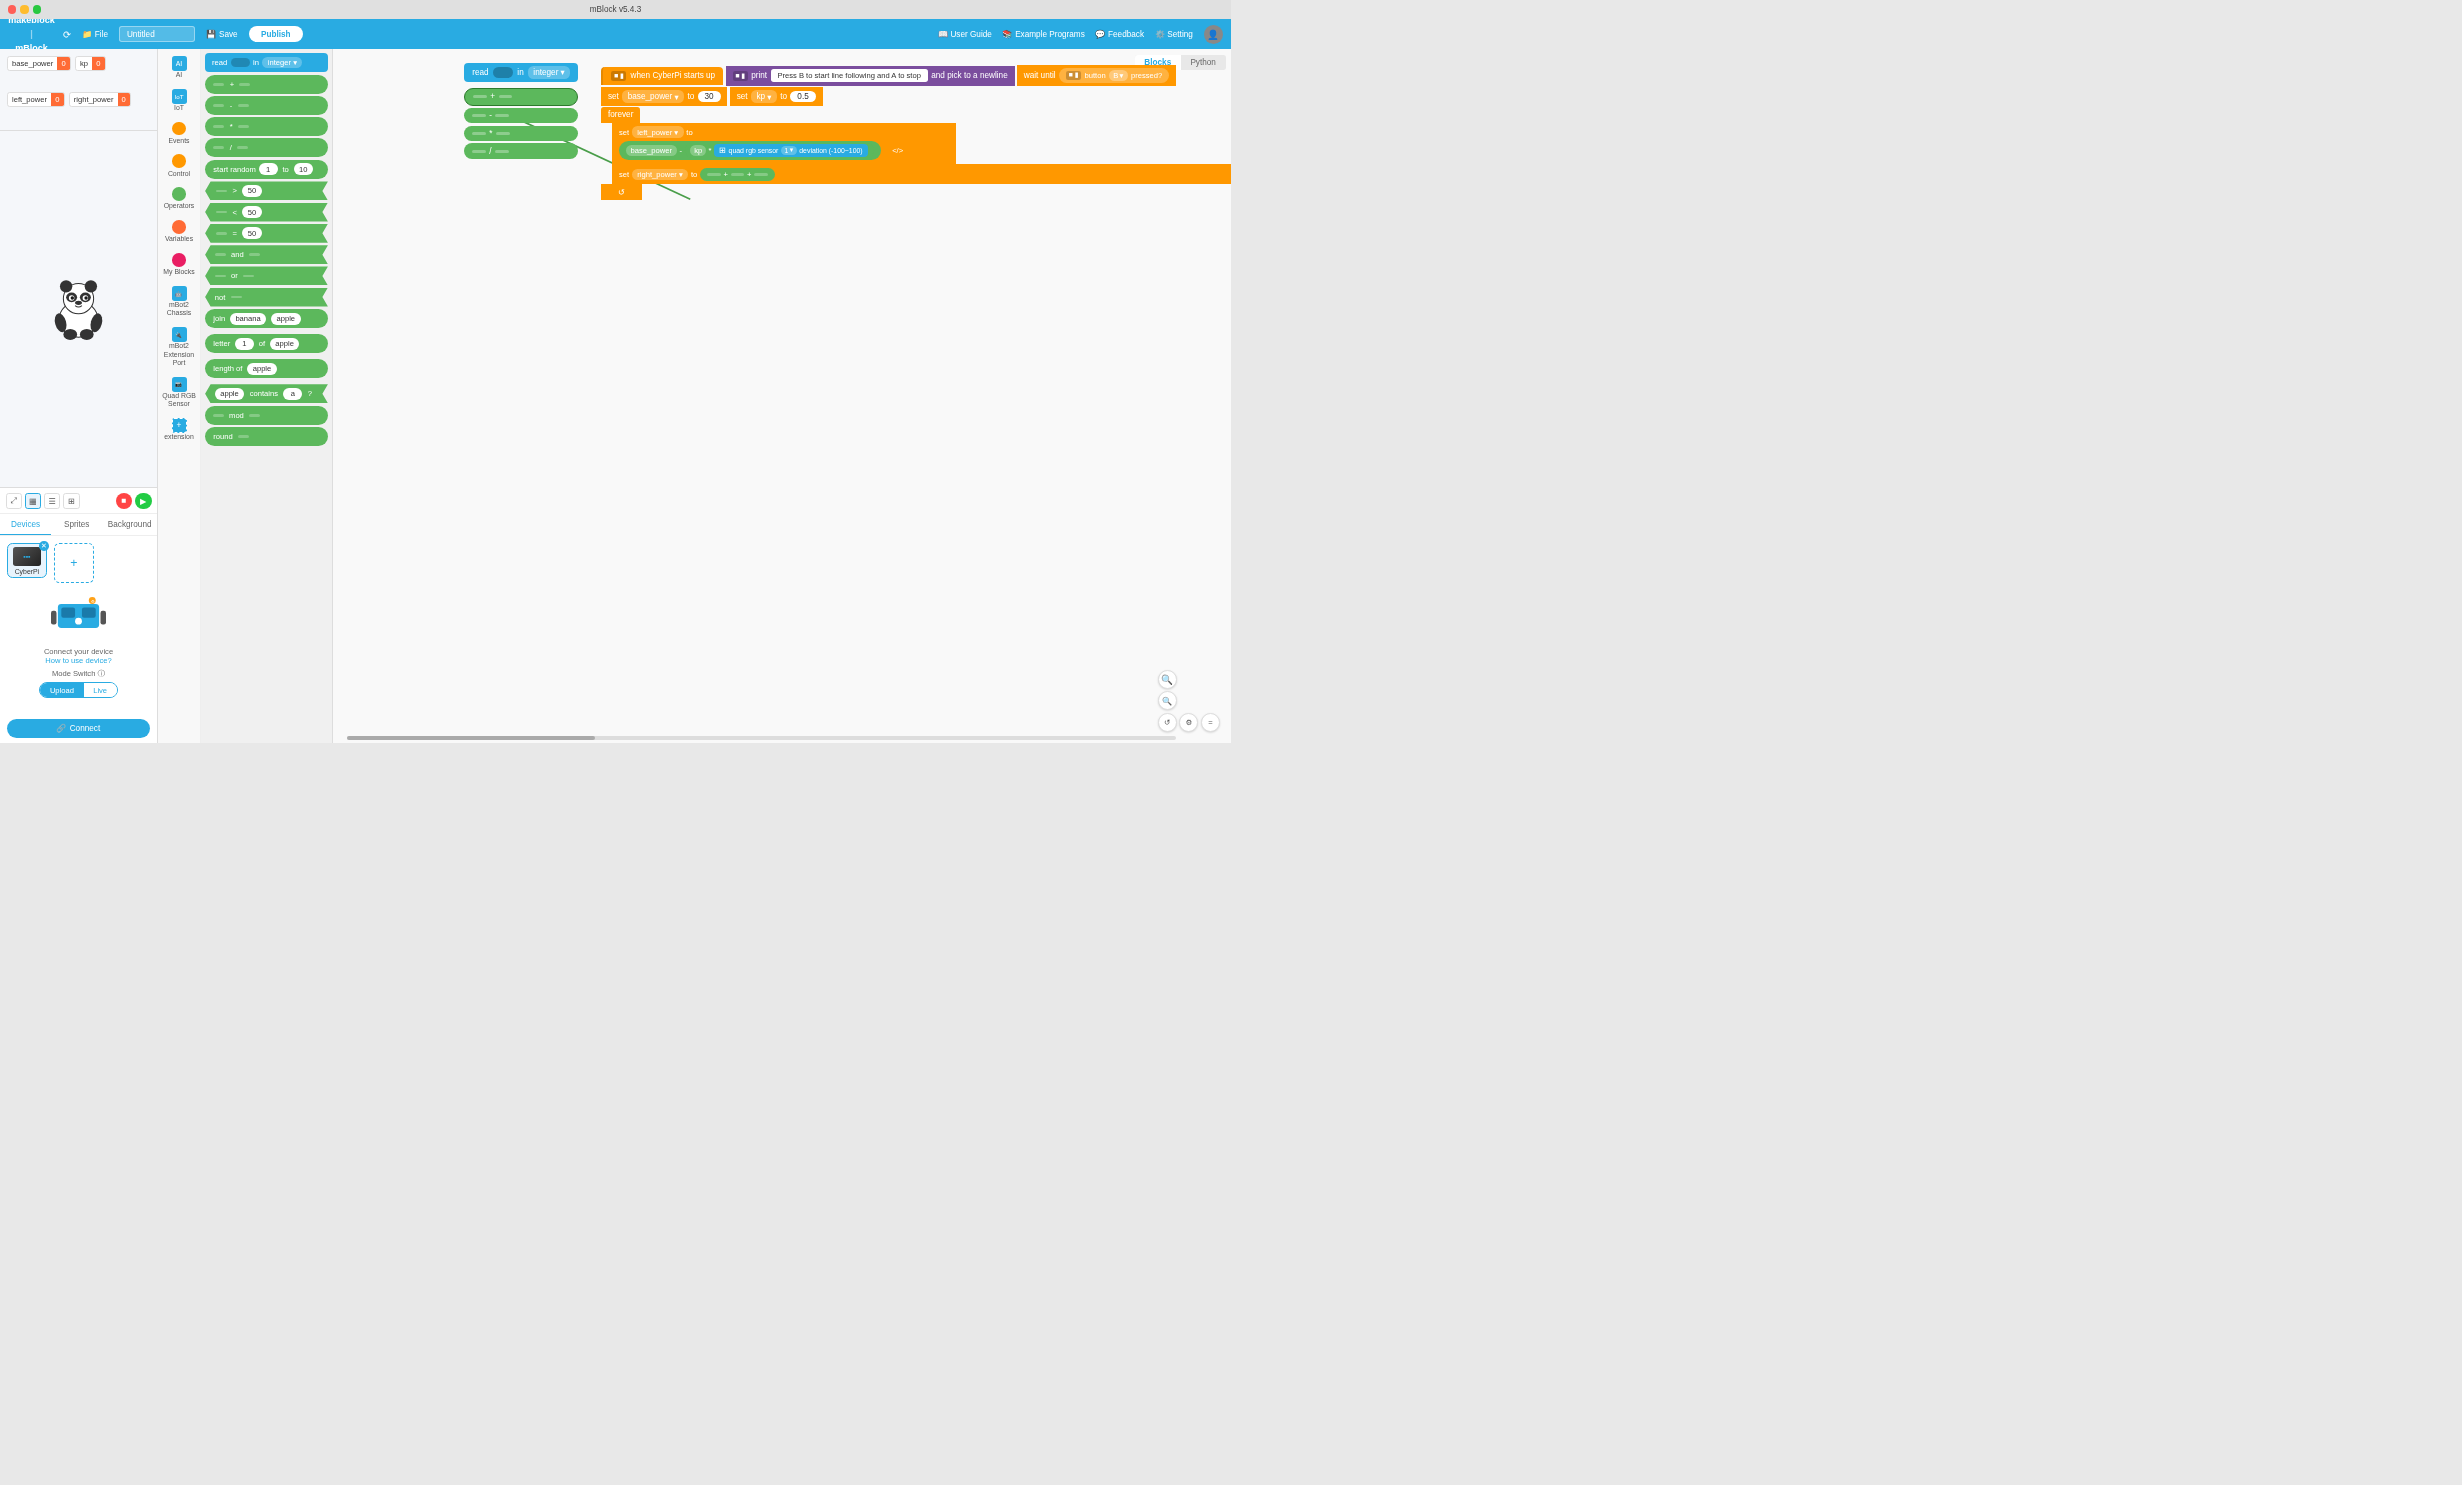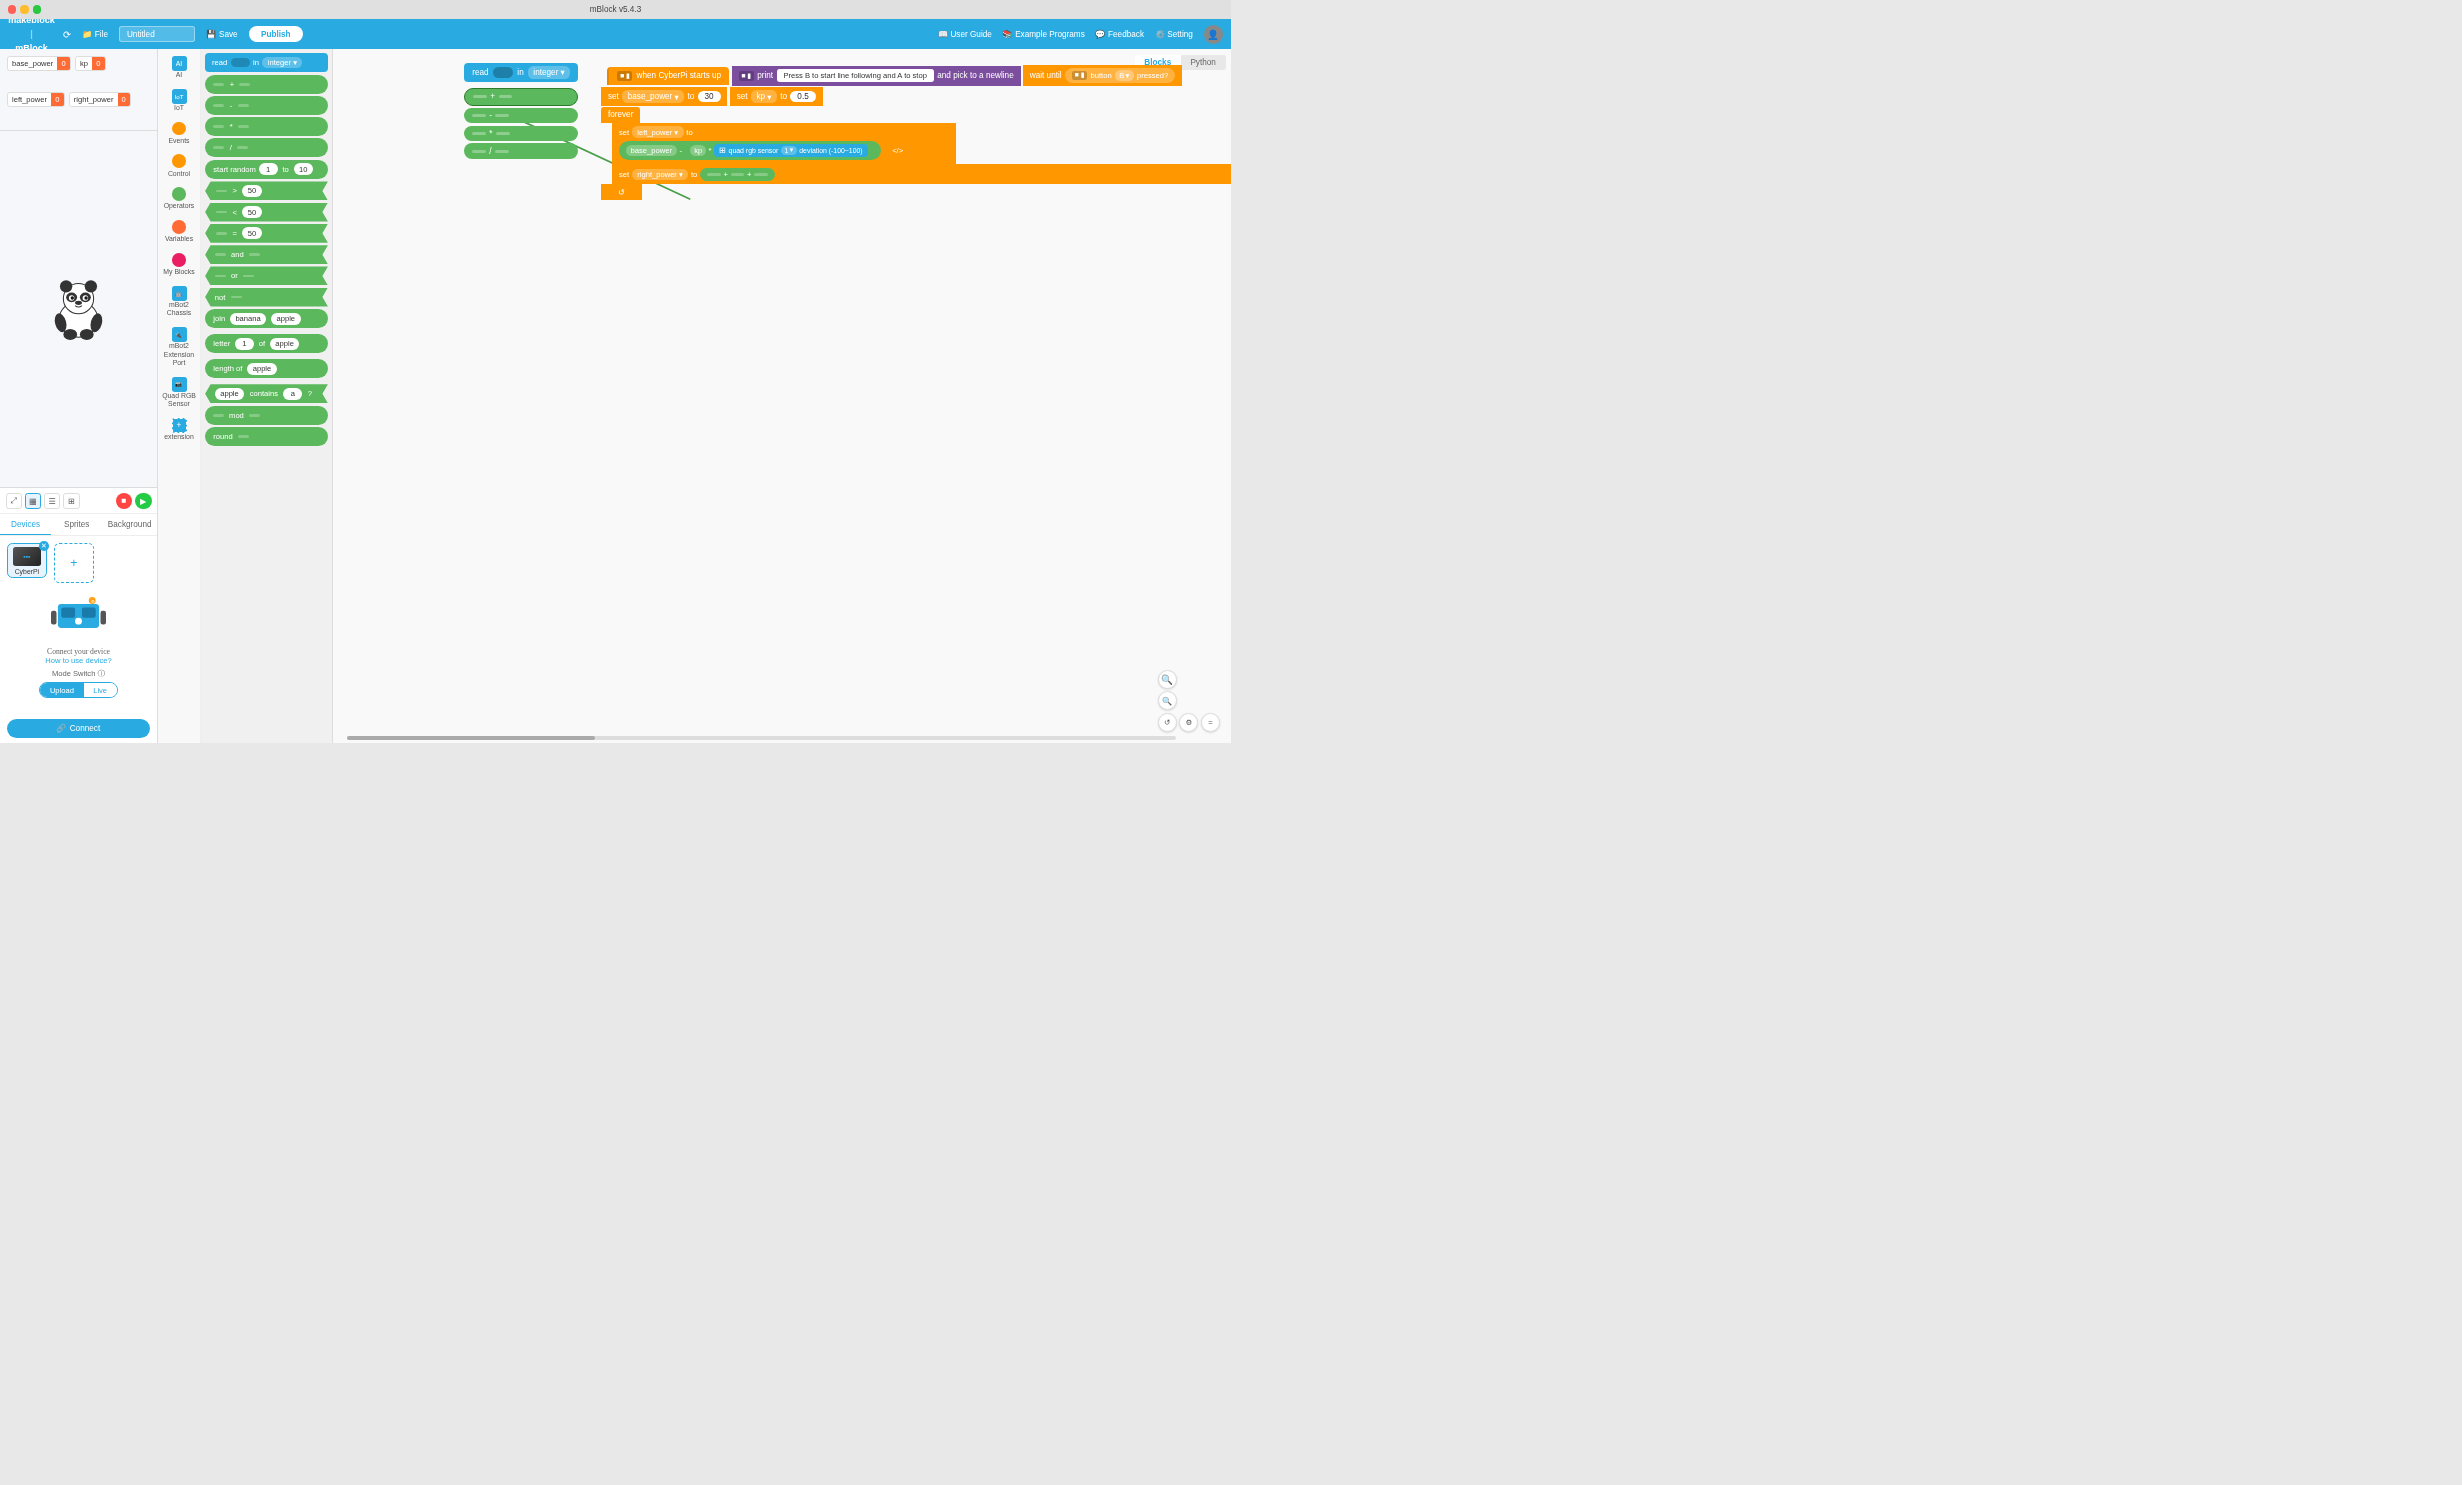--- a/index.html
+++ b/index.html
@@ -244,21 +244,21 @@
       color: #29abe2;
       font-size: 13.7px;
       cursor: pointer;
       display: flex; align-items: center; justify-content: center;
     }
 
     .connect-area {
       padding: 5.5px 6.9px;
       text-align: center;
     }
-    .connect-text { font-size: 7.6px; color: #666; font-family: Liberation Serif, serif; }
+    .connect-text { font-size: 7.6px; color: #666; }
     .connect-link { font-size: 7.6px; color: #29abe2; cursor: pointer; }
     .mode-switch-label { font-size: 7.6px; color: #666; margin: 4.1px 0 2.7px; }
     .mode-btns { display: flex; gap: 0; border-radius: 13.7px; overflow: hidden; border: 0.7px solid #29abe2; width: fit-content; margin: 0 auto 21px; }
     .mode-btn { padding: 2.7px 9.6px; font-size: 7.6px; cursor: pointer; border: none; }
     .mode-btn.active { background: #29abe2; color: white; }
     .mode-btn:not(.active) { background: white; color: #29abe2; }
     .big-connect-btn {
       background: #29abe2;
       color: white;
       border: none;
@@ -836,21 +836,21 @@
           <span>/</span>
           <span style="background:rgba(255,255,255,0.3);border-radius:6.9px;padding:1.4px 6.9px;"></span>
         </div>
       </div>
 
     </div>
 
     <div class="canvas-block-group" style="left: 268px; top: 15px;">
 
       
-      <div style="display:inline-flex;align-items:center;background:#ff9800;border-radius:4.1px 4.1px 0 0;padding:4.1px 8.2px;gap:4.1px;color:white;font-size:8.2px;border-left:2.7px solid #e68900;margin-bottom:0;margin-left:6px;">
+      <div style="display:inline-flex;align-items:center;background:#ff9800;border-radius:4.1px 4.1px 0 0;padding:4.1px 8.2px;gap:4.1px;color:white;font-size:8.2px;border-left:2.7px solid #e68900;margin-bottom:0;">
         <span style="background:rgba(0,0,0,0.2);border-radius:2.1px;padding:0.7px 2.7px;font-size:6.9px;">■ ▮</span>
         <span>when CyberPi starts up</span>
       </div>
 
       
       <div style="display:inline-flex;align-items:center;background:#7b4e9e;padding:3.4px 6.9px;gap:3.4px;color:white;font-size:8.2px;margin-top:0.7px;">
         <span style="background:rgba(0,0,0,0.2);border-radius:2.1px;padding:0.7px 2.7px;font-size:6.9px;">■ ▮</span>
         <span>print</span>
         <span style="background:white;color:#333;border-radius:2.7px;padding:2.1px 6.9px;font-size:7.6px;">Press B to start line following and A to stop</span>
         <span>and pick to a newline</span>

